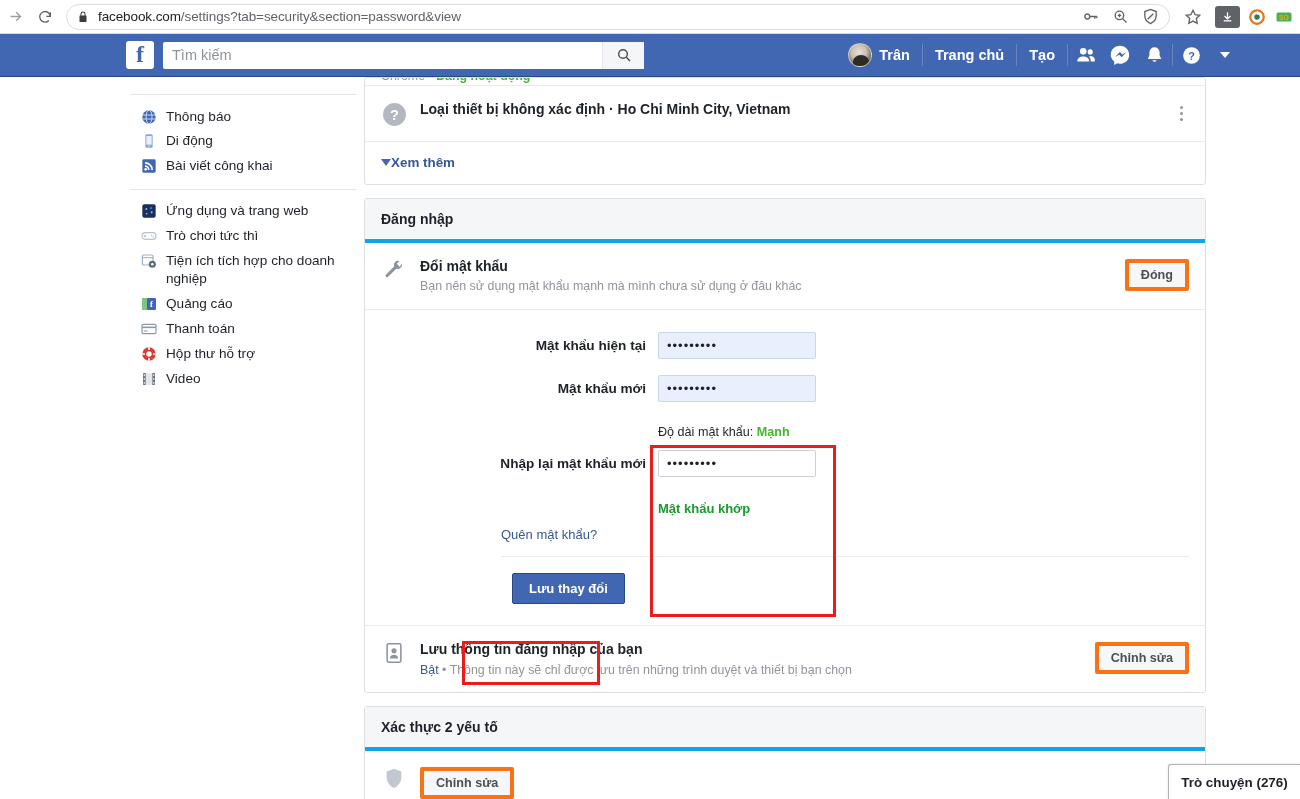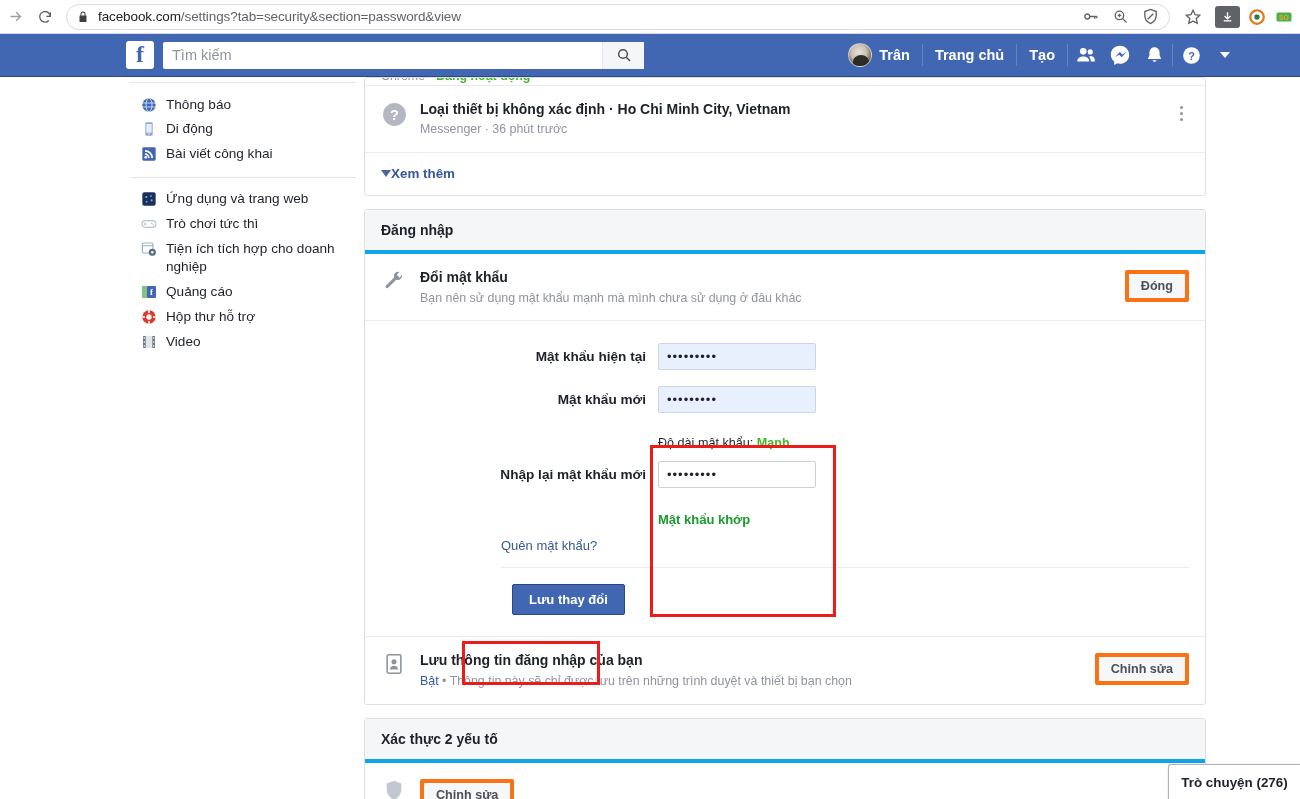--- a/index.html
+++ b/index.html
@@ -109,21 +109,21 @@
     border-right: 5px solid transparent; border-top: 6px solid #fff;
   }
 
   
   .page {
     width: 1300px; height: 722px; background: #fff;
     display: flex; position: relative;
   }
   .sidebar {
     width: 227px; margin-left: 130px; flex: none;
-    padding-top: 0; font-size: 13.6px; color: #1d2129;
+    padding-top: 12px; font-size: 13.6px; color: #1d2129;
     position: relative;
   }
   .sb-partial-row {
     height: 6px; border-bottom: 1px solid #e5e5e5; margin-right: 1px;
   }
   .sb-group { border-bottom: 1px solid #e5e5e5; padding: 9px 0 10px 0; margin-right: 1px; }
   .sb-group:last-child { border-bottom: 0; }
   .sb-item {
     display: flex; align-items: flex-start; gap: 9px;
     padding: 3.5px 0 3.5px 11px; line-height: 1.32;
@@ -440,20 +440,30 @@
               <rect x="1.5" y="3" width="8" height="18" fill="#7fc47f"></rect>
               <rect x="9" y="3" width="13.5" height="18" rx="1.5" fill="#4267b2"></rect>
               <text x="15.5" y="17" font-size="13" font-weight="bold" fill="#fff" text-anchor="middle" font-family="Liberation Serif">f</text>
             </svg>
         </span>
         <span class="sb-label">Quảng cáo</span>
       </div>
       <div class="sb-item">
         <span class="sb-icon">
           <svg width="16" height="16" viewBox="0 0 24 24">
+              <rect x="1.5" y="5" width="21" height="14" rx="2" fill="none" stroke="#8e99a8" stroke-width="1.8"></rect>
+              <path d="M1.5 9.5h21" stroke="#8e99a8" stroke-width="2.4"></path>
+              <path d="M4.5 15h5" stroke="#8e99a8" stroke-width="1.6"></path>
+            </svg>
+        </span>
+        <span class="sb-label">Thanh toán</span>
+      </div>
+      <div class="sb-item">
+        <span class="sb-icon">
+          <svg width="16" height="16" viewBox="0 0 24 24">
               <circle cx="12" cy="12" r="10" fill="#e0392b"></circle>
               <circle cx="12" cy="12" r="4" fill="#fff"></circle>
               <path d="M12 2v4M12 18v4M2 12h4M18 12h4" stroke="#fff" stroke-width="2.6"></path>
             </svg>
         </span>
         <span class="sb-label">Hộp thư hỗ trợ</span>
       </div>
       <div class="sb-item">
         <span class="sb-icon">
           <svg width="16" height="16" viewBox="0 0 24 24">
@@ -485,21 +495,20 @@
 
       <div class="row">
         <div class="row-icon">
           <svg width="25" height="25" viewBox="0 0 24 24">
               <circle cx="12" cy="12" r="11" fill="#b3b8c0"></circle>
               <text x="12" y="17" font-size="14" font-weight="bold" fill="#fff" text-anchor="middle" font-family="Liberation Sans">?</text>
             </svg>
         </div>
         <div class="row-body">
           <div class="row-title">Loại thiết bị không xác định · Ho Chi Minh City, Vietnam</div>
-          <div class="row-sub">Messenger · 36 phút trước</div>
         </div>
         <div class="row-action">
           <span class="kebab">
               <i></i>
               <i></i>
               <i></i>
             </span>
         </div>
       </div>
 

